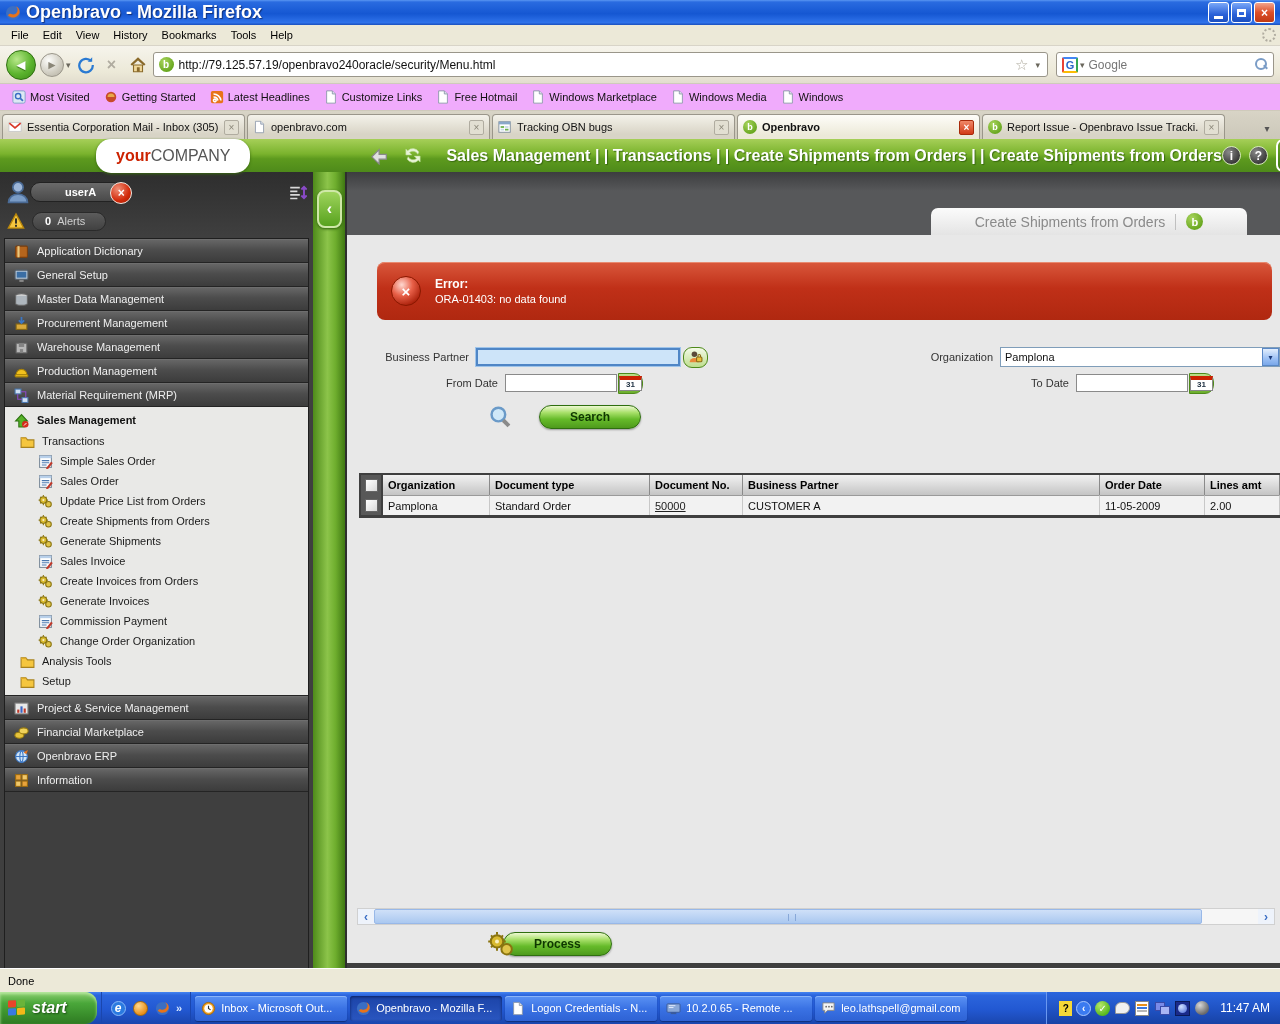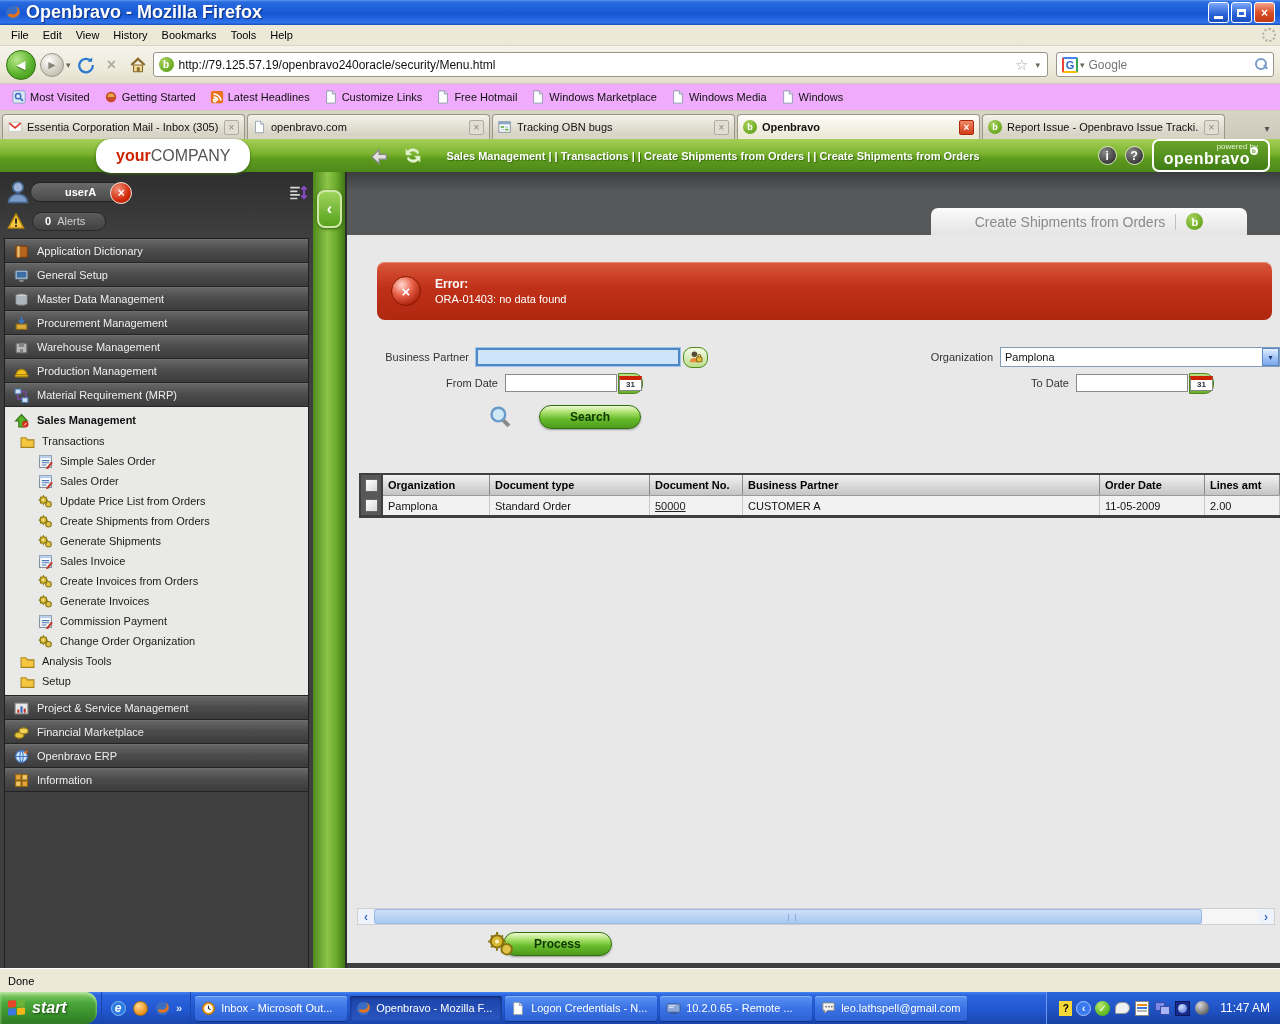--- a/index.html
+++ b/index.html
@@ -53,21 +53,21 @@
   .tablist-btn { margin-left:auto; width:22px; height:22px; display:flex; align-items:center; justify-content:center; color:#555; font-size:10px; }
 
   
   .obheader { height:33px; background:linear-gradient(180deg,#a6cf58 0%,#7ab32d 45%,#5d9a1e 60%,#4e8a1a 100%); display:flex; align-items:center; padding:0 8px; position:relative; }
   .companylogo { background:#fff; border-radius:15px; padding:8px 20px; margin-left:88px; box-shadow:0 1px 3px #3a6a10; font-size:16px; }
   .companylogo .l1 { color:#cc2200; font-weight:bold; }
   .companylogo .l2 { color:#555; }
   .hdr-back { margin-left:118px; }
   .hdr-back svg,.hdr-refresh svg { display:block; }
   .hdr-refresh { margin-left:12px; }
-  .breadcrumb { color:#fff; font-weight:bold; font-size:11px; margin-left:22px; text-shadow:1px 1px 1px #3a6a10; white-space:nowrap;text-align:center; }
+  .breadcrumb { color:#fff; font-weight:bold; font-size:16px; margin-left:22px; text-shadow:1px 1px 1px #3a6a10; white-space:nowrap;text-align:center; }
   .hdr-right { margin-left:auto; display:flex; align-items:center; gap:8px; }
   .circ-ico { width:19px; height:19px; border-radius:50%; background:radial-gradient(circle at 35% 30%,#8a8a8a,#3c3c3c 70%); border:1px solid #d8e8c0; color:#fff; font-weight:bold; font-size:12px; display:flex; align-items:center; justify-content:center; }
   .poweredby { background:linear-gradient(180deg,#6aa52a,#3f7d14); border:2px solid #fff; border-radius:7px; padding:2px 10px 3px 10px; text-align:right; line-height:1; margin-right:2px; }
   .poweredby .pby { font-size:8px; color:#eaf5d8; }
   .poweredby .pbrand { font-size:16px; color:#fff; font-weight:bold; letter-spacing:0.5px; position:relative; padding-right:8px; }
   .poweredby .pbrand i { position:absolute; right:0; top:-4px; width:8px; height:8px; border-radius:50%; background:#fff; font-style:normal; color:#5d9a1e; font-size:6px; display:flex; align-items:center; justify-content:center; font-weight:bold; }
 
   
   .bodyrow { height:796px; display:flex; }
 

